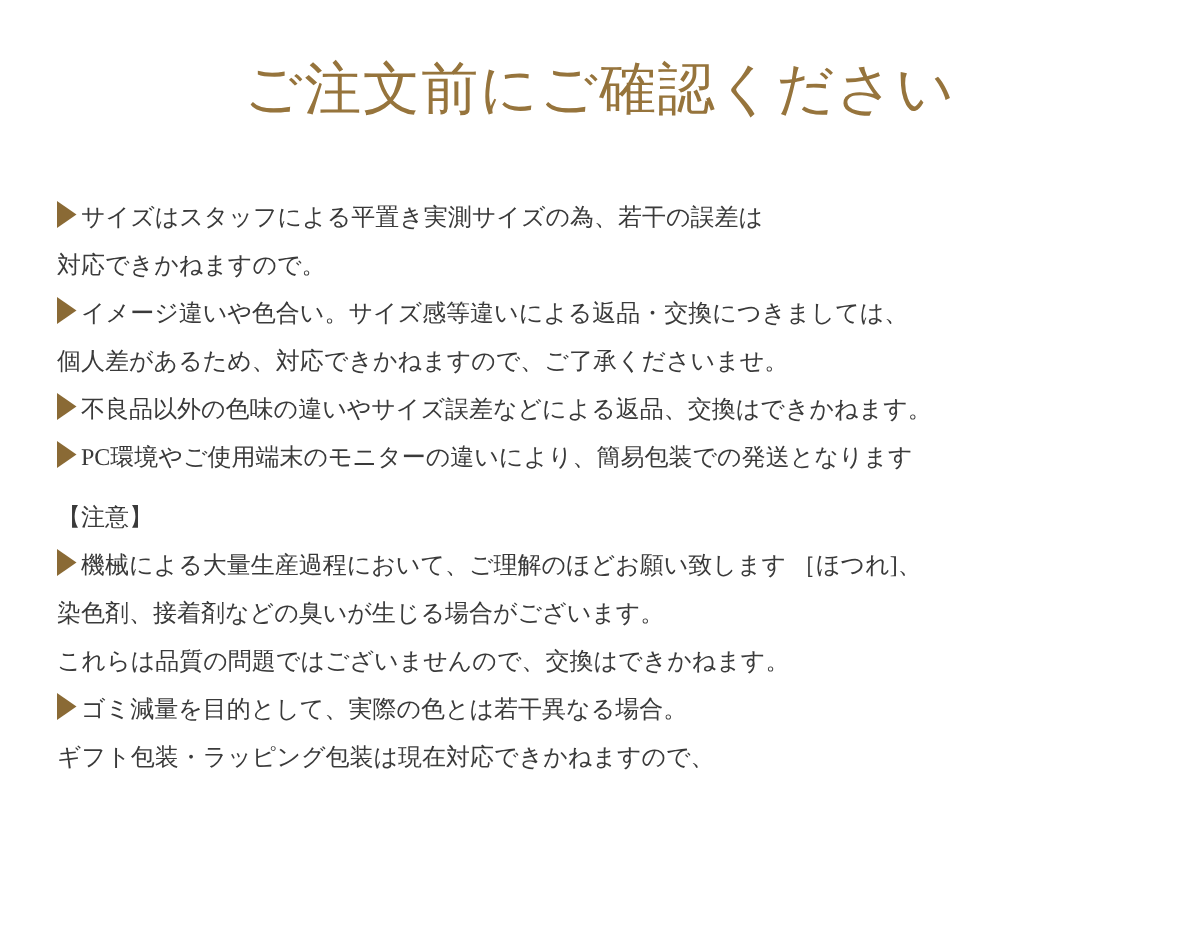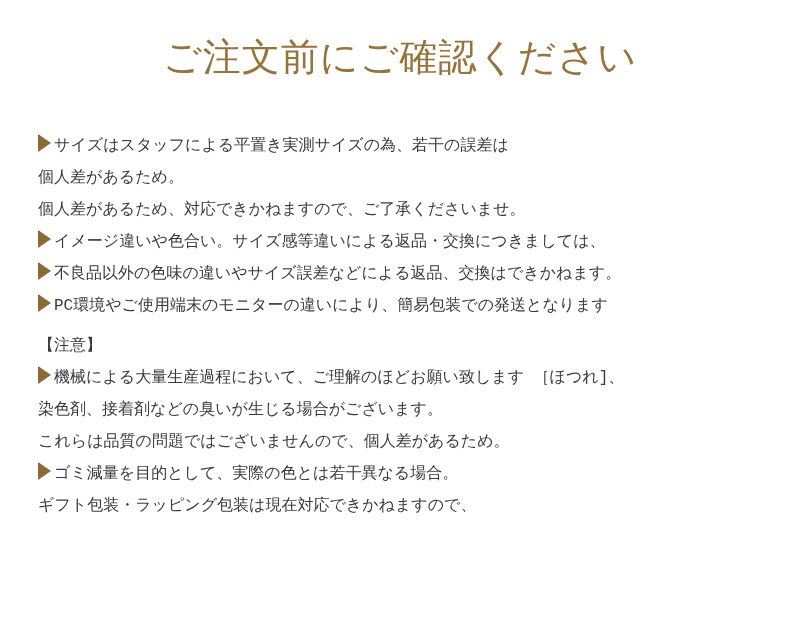--- a/index.html
+++ b/index.html
@@ -2,21 +2,21 @@
 <html lang="ja"><head>
 <meta charset="utf-8">
 <style>
   html, body { margin: 0; padding: 0; background: #ffffff; }
   .page {
     position: relative;
     width: 800px;
     height: 525px;
     background: #ffffff;
     overflow: hidden;
-    font-family: Liberation Mono, monospace;
+    font-family: Liberation Serif, serif;
     color: #3a3a3a;
   }
   .title {
     margin: 36px 0 0 0;
     text-align: center;
     font-size: 38px;
     line-height: 48px;
     font-weight: 500;
     letter-spacing: 1px;
     color: #96743c;
@@ -43,42 +43,42 @@
 <body>
 
 <div class="page">
 
   <h1 class="title">ご注文前にご確認ください</h1>
 
   <div class="content">
 
     <div class="item">
       <div class="line"><span class="tri"></span><span>サイズはスタッフによる平置き実測サイズの為、若干の誤差は</span></div>
-      <div class="line"><span>個人差があるため。</span></div>
+      <div class="line"><span>対応できかねますので。</span></div>
     </div>
 
     <div class="item">
+      <div class="line"><span class="tri"></span><span>イメージ違いや色合い。サイズ感等違いによる返品・交換につきましては、</span></div>
       <div class="line"><span>個人差があるため、対応できかねますので、ご了承くださいませ。</span></div>
-      <div class="line"><span class="tri"></span><span>イメージ違いや色合い。サイズ感等違いによる返品・交換につきましては、</span></div>
     </div>
 
     <div class="item">
       <div class="line"><span class="tri"></span><span>不良品以外の色味の違いやサイズ誤差などによる返品、交換はできかねます。</span></div>
     </div>
 
     <div class="item">
       <div class="line"><span class="tri"></span><span>PC環境やご使用端末のモニターの違いにより、簡易包装での発送となります</span></div>
     </div>
 
     <div class="caution-heading">【注意】</div>
 
     <div class="item">
       <div class="line"><span class="tri"></span><span>機械による大量生産過程において、ご理解のほどお願い致します ［ほつれ]、</span></div>
       <div class="line"><span>染色剤、接着剤などの臭いが生じる場合がございます。</span></div>
-      <div class="line"><span>これらは品質の問題ではございませんので、個人差があるため。</span></div>
+      <div class="line"><span>これらは品質の問題ではございませんので、交換はできかねます。</span></div>
     </div>
 
     <div class="item">
       <div class="line"><span class="tri"></span><span>ゴミ減量を目的として、実際の色とは若干異なる場合。</span></div>
       <div class="line"><span>ギフト包装・ラッピング包装は現在対応できかねますので、</span></div>
     </div>
 
   </div>
 </div>
 

